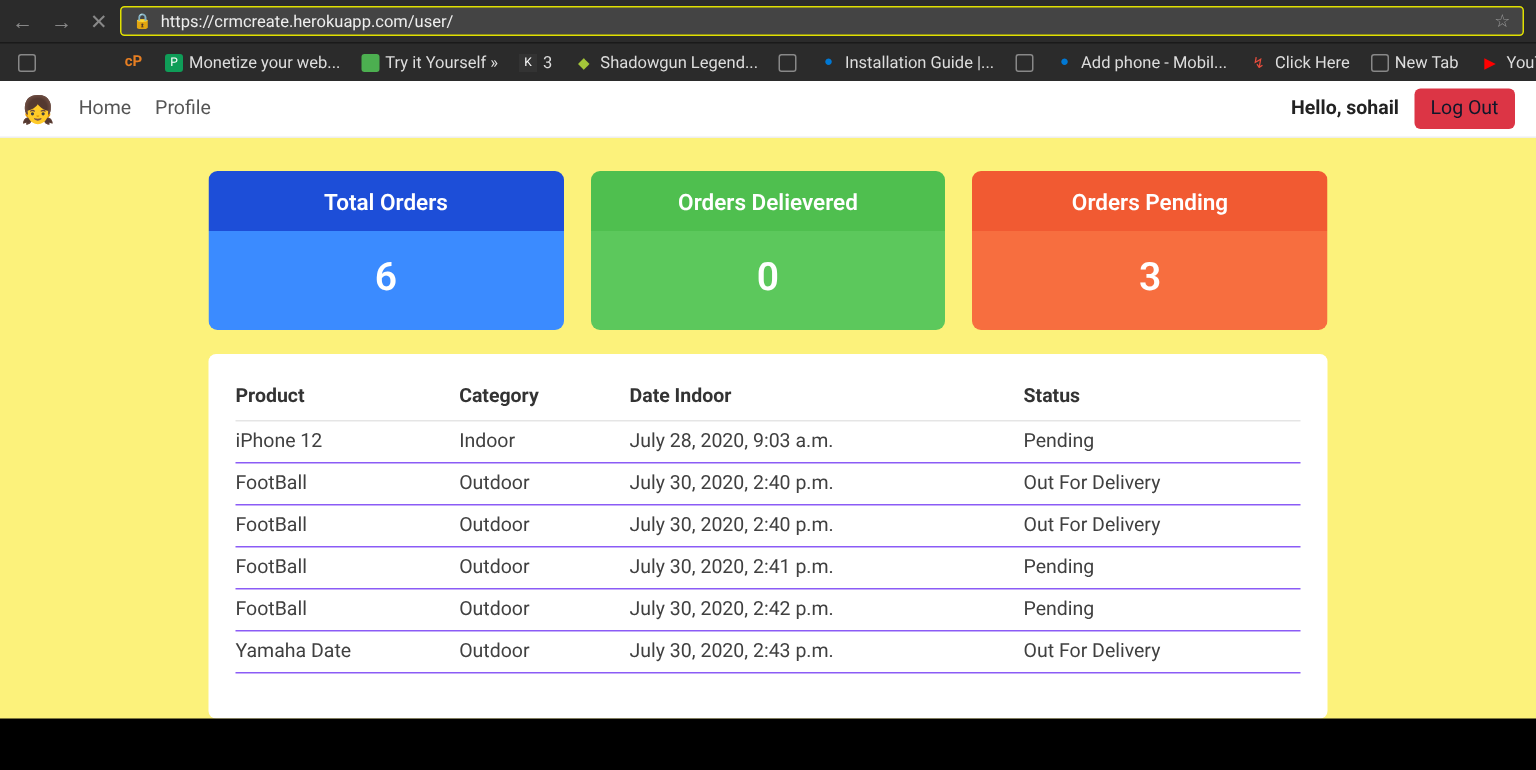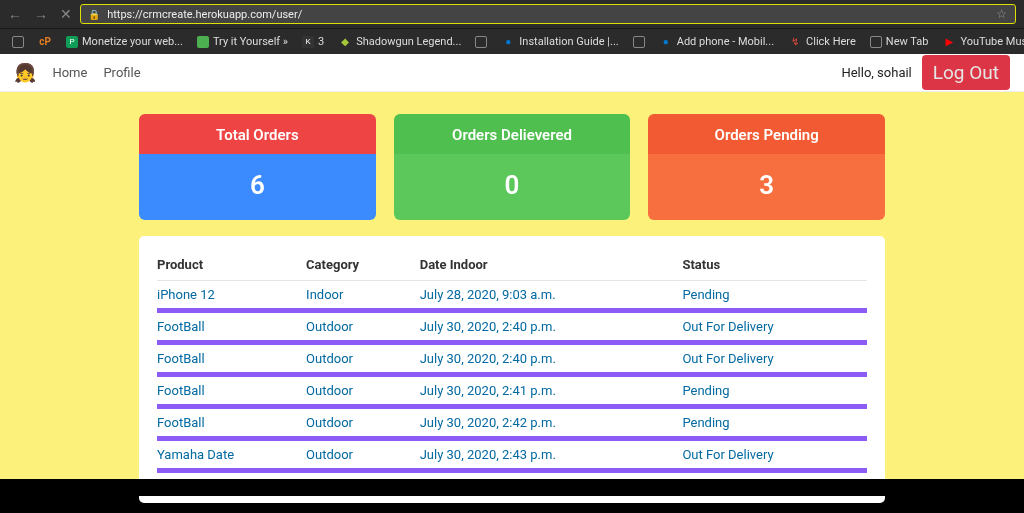--- a/index.html
+++ b/index.html
@@ -48,78 +48,78 @@
       align-items: center;
       padding: 0 8px;
       gap: 6px;
       color: #ddd;
       font-size: 11px;
       overflow: hidden;
     }
     .bookmark-item { display: flex; align-items: center; gap: 4px; padding: 2px 4px; white-space: nowrap; cursor: pointer; }
     .bookmark-icon { width: 14px; height: 14px; display:flex; align-items:center; justify-content:center; font-size:10px; }
     .page-ico { color: #fff; border: 1px solid #888; border-radius: 2px; width: 12px; height: 12px; font-size: 7px; }
-    .cp-ico { color: #e67e22; font-weight: bold; }
+    .cp-ico { color: #e67e22; font-weight: bold; margin-left: 44px; }
     .green-sq { background: #0f9d58; color:#fff; border-radius:2px; width:12px; height:12px; font-size:8px; }
     .w3-ico { background: #4caf50; color:#fff; width:12px; height:12px; border-radius:2px; }
     .k-red { color: #fff; background:#333; width:12px; height:12px; font-size:8px; }
     .and-ico { color: #a4c639; }
     .edg-ico { color: #0078d4; }
     .arr-ico { color: #e74c3c; }
     .yt-ico { color: #ff0000; }
 
     
     .app-navbar {
       background: #fff;
       height: 38px;
       display: flex;
       align-items: center;
       padding: 0 14px;
       border-bottom: 1px solid #eee;
     }
     .app-logo { font-size: 18px; margin-right: 8px; }
     .nav-link { color: #555; font-size: 13px; padding: 0 8px; text-decoration: none; cursor: pointer; }
     .navbar-right { margin-left: auto; display: flex; align-items: center; gap: 10px; }
-    .hello-text { font-size: 13px; font-weight: normal; color: #222; }
-    .logout-btn { background: #dc3545; color: #e5e5e5; border: none; padding: 6px 11px; border-radius: 4px; font-size: 19px; cursor: pointer; }
+    .hello-text { font-size: 13px; font-weight: bold; color: #222; }
+    .logout-btn { background: #dc3545; color: #0f172a; border: none; padding: 6px 11px; border-radius: 4px; font-size: 13px; cursor: pointer; }
 
     
     .main-area {
       background: #fcf27b;
       height: 404px;
       padding: 22px 0 0 0;
       position: relative;
     }
     .container { width: 746px; margin: 0 auto; }
     .stats-row { display: flex; gap: 18px; margin-bottom: 16px; }
     .stat-card {
       flex: 1;
       border-radius: 6px;
       text-align: center;
       color: #fff;
       overflow: hidden;
     }
     .stat-head { font-size: 15px; font-weight: 600; padding: 12px 0 10px 0; }
     .stat-value { font-size: 26px; font-weight: 600; padding: 16px 0 20px 0; }
-    .card-blue .stat-head { background: #ef4444; }
+    .card-blue .stat-head { background: #1d4ed8; }
     .card-blue .stat-value { background: #3b8bff; }
     .card-green .stat-head { background: #4fbf4f; }
     .card-green .stat-value { background: #5cc85c; }
     .card-orange .stat-head { background: #f15a32; }
     .card-orange .stat-value { background: #f76e3f; }
 
     
     .table-panel {
       background: #fff;
       border-radius: 5px;
       padding: 16px 18px 30px 18px;
     }
     table { width: 100%; border-collapse: collapse; font-size: 13px; color: #333; }
     th { text-align: left; font-weight: 700; padding: 5px 0 8px 0; border-bottom: 1px solid #e5e5e5; }
-    td { padding: 6px 0; border-bottom: 5px solid #8b5cf6; color: #0369a1; }
+    td { padding: 6px 0; border-bottom: 1px solid #8b5cf6; color: #404040; }
     th:nth-child(1), td:nth-child(1) { width: 21%; }
     th:nth-child(2), td:nth-child(2) { width: 16%; }
     th:nth-child(3), td:nth-child(3) { width: 37%; }
     th:nth-child(4), td:nth-child(4) { width: 26%; }
 
     .bottom-black { position: absolute; bottom: 0; left: 0; right: 0; height: 17px; background: #000; }
   </style>
 </head>
 <body>
 

